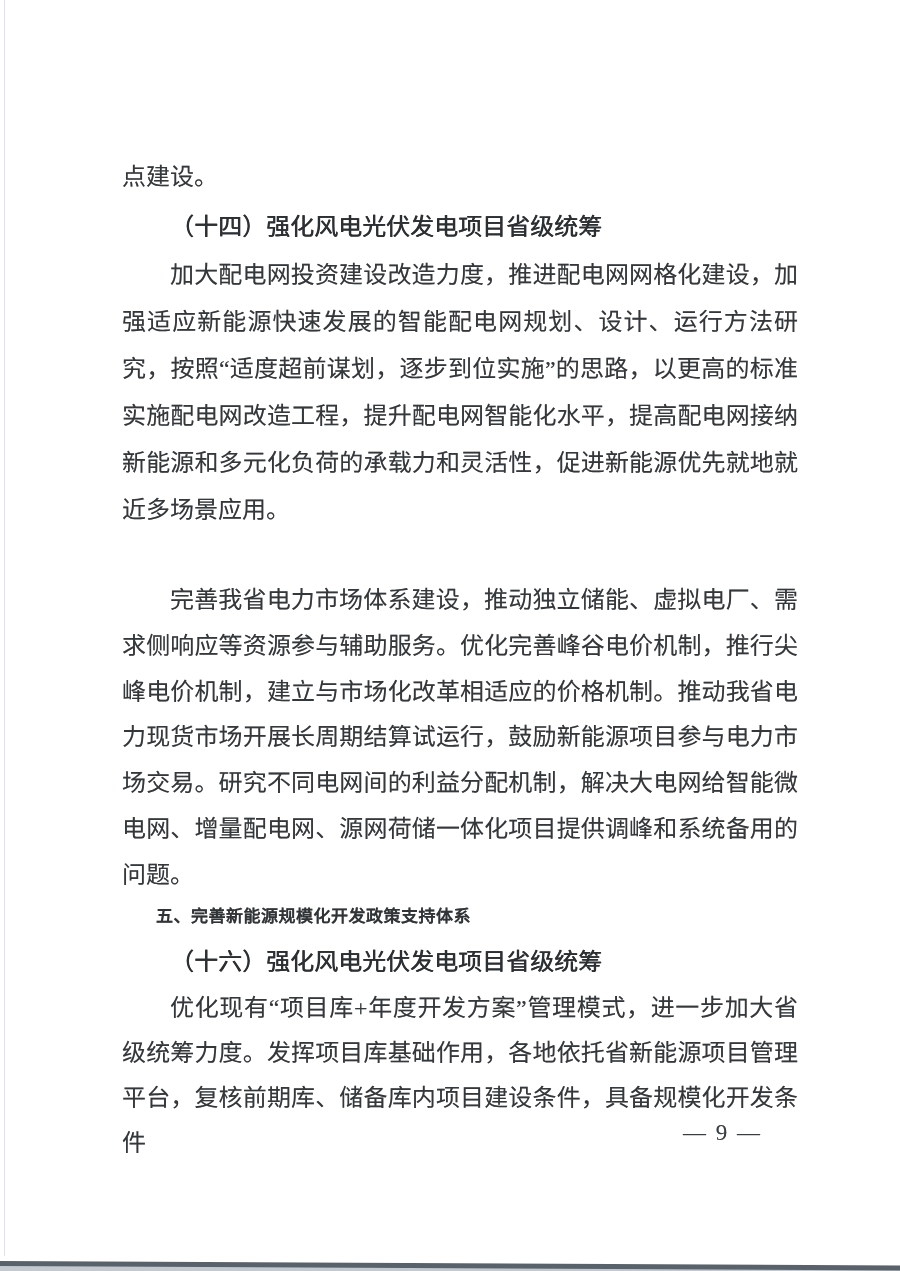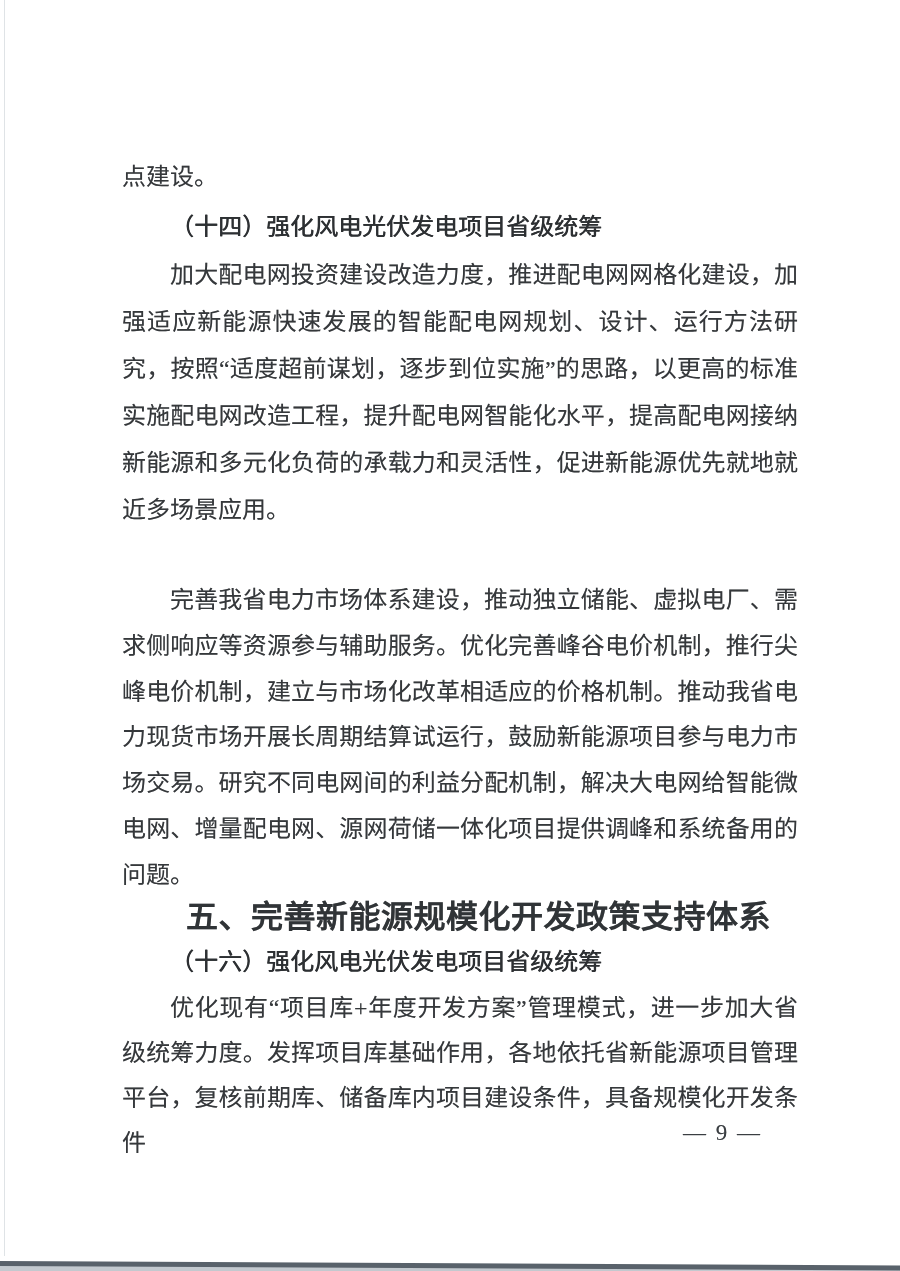--- a/index.html
+++ b/index.html
@@ -24,21 +24,21 @@
   }
   .indent { text-indent: 2em; }
   
   .heading-kai {
     color: #2d3033;
     text-shadow: 0.4px 0 0 #2d3033, 0 0 0.5px rgba(60,60,60,0.4);
   }
   
   .chapter {
     font-family: "Liberation Sans", "DejaVu Sans", sans-serif;
-    font-weight: 700; font-size: 32px;
+    font-weight: 700; font-size: 17px;
     color: #303437; letter-spacing: 0.5px;
     text-shadow: 0 0 0.4px rgba(48,52,55,0.5);
   }
   .p1 { top: 154px; }
   .p2 { top: 204px; }
   .p3 { top: 252px; line-height: 46.9px; }
   .p4 { top: 530px; }
   .p5 { top: 578px; line-height: 45.8px; }
   .p6 { top: 894px; }
   .p7 { top: 939px; }

